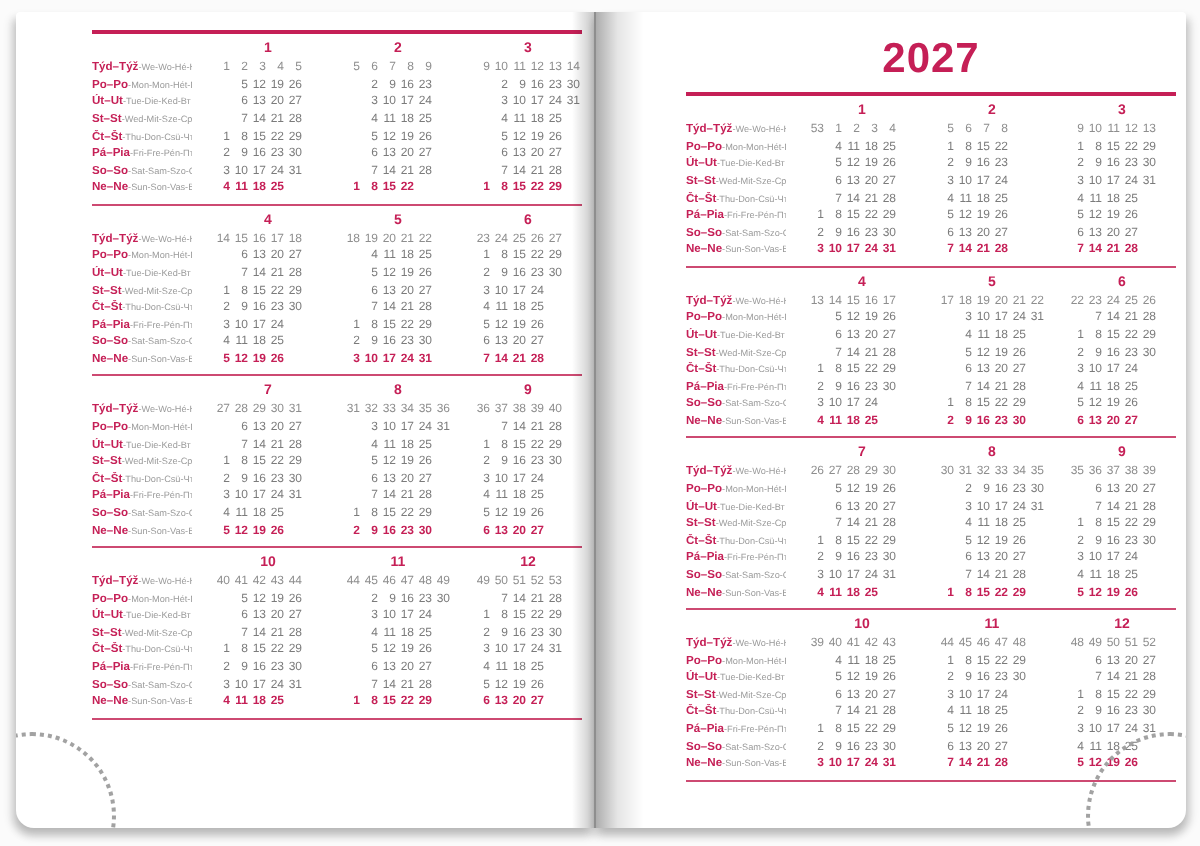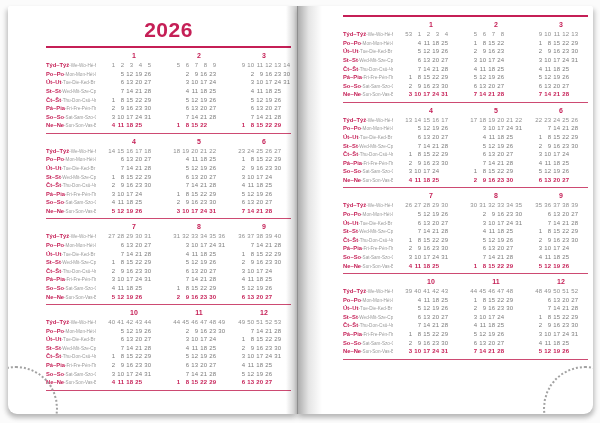--- a/index.html
+++ b/index.html
@@ -64,21 +64,20 @@
   .arc-left{left:-34px;bottom:-36px;}
   .arc-right{right:-34px;bottom:-36px;}
 </style>
 </head>
 <body>
 
 <div class="spread">
 
   <div class="page page-left">
     <div class="content">
-      <div class="year">2026</div>
       <div class="year-rule"></div>
       <div>
           <div class="block">
             <div class="brow header">
               <div class="lblcell"></div>
               <div class="mhead">1</div>
               <div class="mhead">2</div>
               <div class="mhead">3</div>
             </div>
             <div class="brow wk">
@@ -974,20 +973,21 @@
             </div>
             <div class="sepline"></div>
           </div>
         </div>
     </div>
     <div class="corner-arc arc-left"></div>
   </div>
 
   <div class="page page-right">
     <div class="content">
+      <div class="year">2027</div>
       <div class="year-rule"></div>
       <div>
           <div class="block">
             <div class="brow header">
               <div class="lblcell"></div>
               <div class="mhead">1</div>
               <div class="mhead">2</div>
               <div class="mhead">3</div>
             </div>
             <div class="brow wk">

